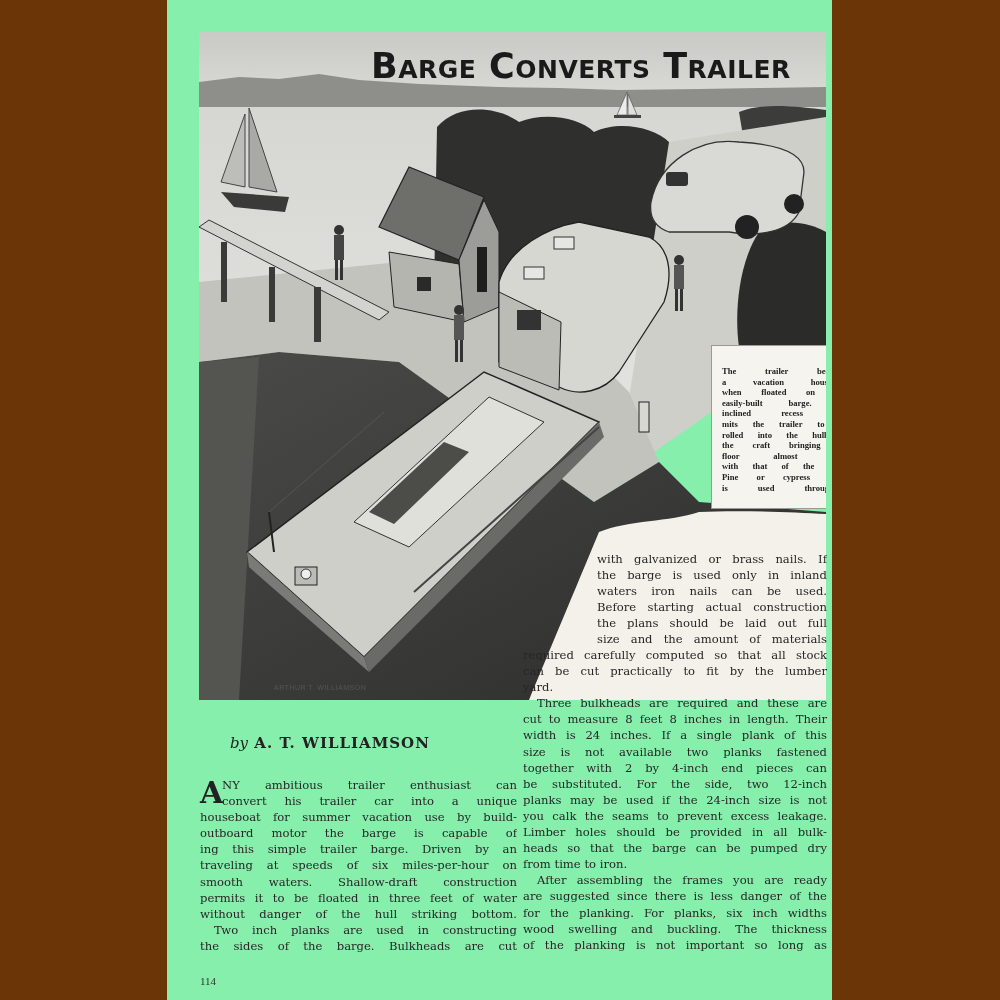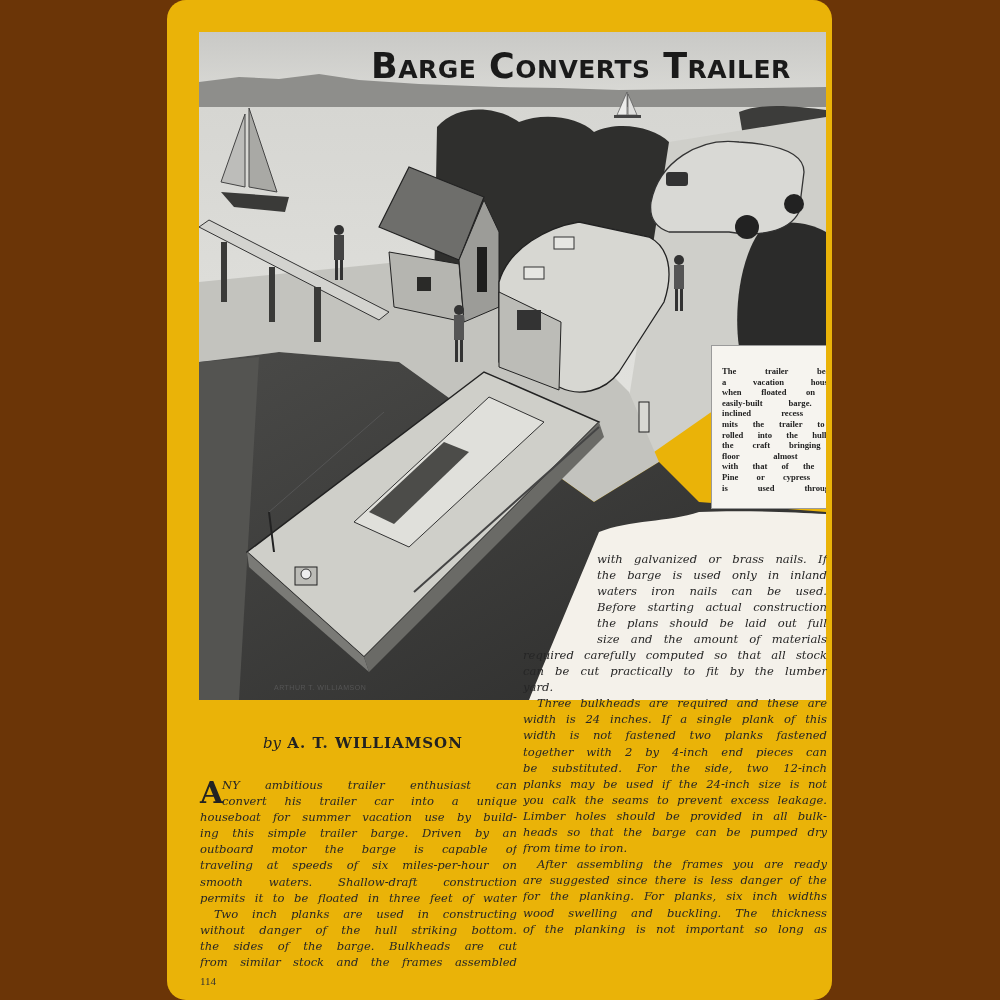--- a/index.html
+++ b/index.html
@@ -1,22 +1,21 @@
 <!DOCTYPE html>
 <html><head>
   <meta charset="utf-8">
   <style>
     * { box-sizing: border-box; margin: 0; padding: 0; }
     html, body { width: 1000px; height: 1000px; overflow: hidden; background: #6b3507; }
     body { position: relative; font-family: "DejaVu Serif", serif; }
 
     .page {
       position: absolute; left: 167px; top: 0; width: 665px; height: 1000px;
-      background: #eab308;
-      border-radius: 19px;
+      background: #86efac;
     }
 
     
     .illustration {
       position: absolute; left: 32px; top: 32px; width: 627px; height: 668px;
       overflow: hidden;
     }
     .illustration svg { position: absolute; left: 0; top: 0; }
 
     .title {
@@ -38,31 +37,31 @@
     }
     .caption-text span { display: block; }
 
     .signature {
       position: absolute; left: 75px; top: 652px;
       font-family: "Liberation Sans", sans-serif; font-size: 7px; color: #555;
       letter-spacing: 0.5px;
     }
 
     .byline {
-      position: absolute; left: 96px; top: 734px;
+      position: absolute; left: 63px; top: 734px;
       font-family: "DejaVu Serif", serif; font-weight: bold;
       font-size: 15px; color: #222; letter-spacing: 1px;
     }
     .byline .by { font-style: italic; font-weight: normal; letter-spacing: 0; }
 
     .col {
       position: absolute; font-family: "DejaVu Serif", serif;
       font-size: 11.6px; line-height: 16.1px; color: #262626;
     }
-    .col .ln { display: block; text-align: justify; text-align-last: justify; white-space: nowrap; overflow: hidden; font-style: italic; }
+    .col .ln { display: block; text-align: justify; text-align-last: justify; white-space: nowrap; overflow: hidden; }
     .col .ln.last { text-align-last: left; }
     .col .ln.indent { padding-left: 14px; }
 
     .col-left { left: 33px; top: 777px; width: 317px; }
     .col-right-top { left: 430px; top: 551px; width: 230px; }
     .col-right { left: 356px; top: 647px; width: 304px; }
 
     .dropcap {
       position: absolute; left: 33px; top: 778px;
       font-family: "DejaVu Serif", serif; font-weight: bold;
@@ -216,47 +215,47 @@
     <span class="by">by</span>
     <span>A. T. WILLIAMSON</span>
   </div>
 
   <div class="dropcap">A</div>
 
   <div class="col col-left">
     <span class="ln first">NY ambitious trailer enthusiast can</span>
     <span class="ln first">convert his trailer car into a unique</span>
     <span class="ln">houseboat for summer vacation use by build-</span>
+    <span class="ln">outboard motor the barge is capable of</span>
     <span class="ln">ing this simple trailer barge. Driven by an</span>
-    <span class="ln">outboard motor the barge is capable of</span>
     <span class="ln">traveling at speeds of six miles-per-hour on</span>
     <span class="ln">smooth waters. Shallow-draft construction</span>
     <span class="ln">permits it to be floated in three feet of water</span>
+    <span class="ln">without danger of the hull striking bottom.</span>
     <span class="ln indent">Two inch planks are used in constructing</span>
-    <span class="ln">without danger of the hull striking bottom.</span>
     <span class="ln">the sides of the barge. Bulkheads are cut</span>
-    <span class="ln">from similar stock and the frames assembled</span>
   </div>
 
   <div class="col col-right-top">
     <span class="ln">with galvanized or brass nails. If</span>
     <span class="ln">the barge is used only in inland</span>
     <span class="ln">waters iron nails can be used.</span>
     <span class="ln">Before starting actual construction</span>
     <span class="ln">the plans should be laid out full</span>
     <span class="ln">size and the amount of materials</span>
   </div>
 
   <div class="col col-right">
     <span class="ln">required carefully computed so that all stock</span>
     <span class="ln">can be cut practically to fit by the lumber</span>
     <span class="ln last">yard.</span>
     <span class="ln indent">Three bulkheads are required and these are</span>
+    <span class="ln">cut to measure 8 feet 8 inches in length. Their</span>
     <span class="ln">width is 24 inches. If a single plank of this</span>
-    <span class="ln">width is not fastened two planks fastened</span>
+    <span class="ln">size is not available two planks fastened</span>
     <span class="ln">together with 2 by 4-inch end pieces can</span>
     <span class="ln">be substituted. For the side, two 12-inch</span>
     <span class="ln">planks may be used if the 24-inch size is not</span>
     <span class="ln">you calk the seams to prevent excess leakage.</span>
     <span class="ln">Limber holes should be provided in all bulk-</span>
     <span class="ln">heads so that the barge can be pumped dry</span>
     <span class="ln last">from time to iron.</span>
     <span class="ln indent">After assembling the frames you are ready</span>
     <span class="ln">are suggested since there is less danger of the</span>
     <span class="ln">for the planking. For planks, six inch widths</span>

